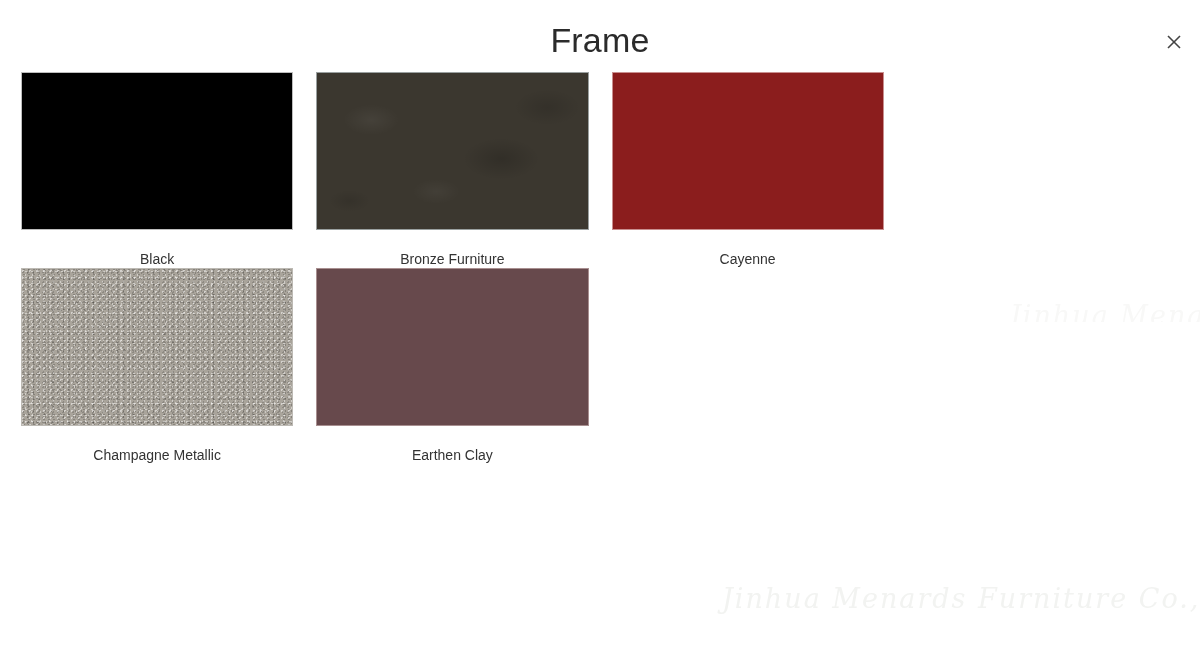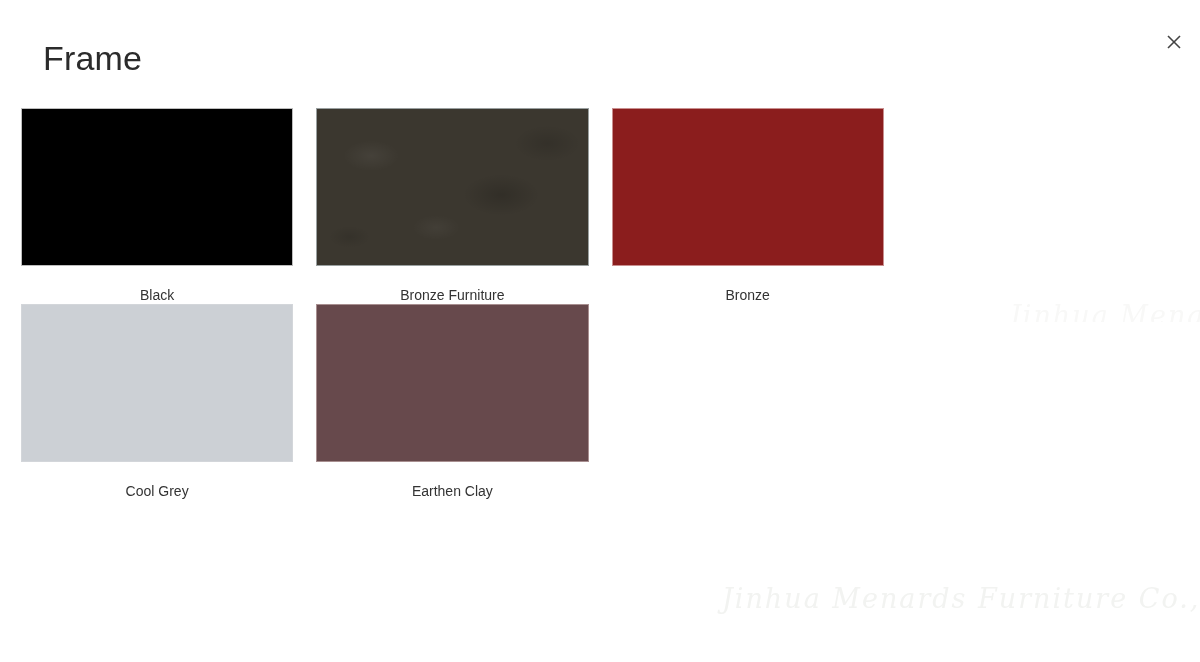--- a/index.html
+++ b/index.html
@@ -13,24 +13,24 @@
 
   body {
     background: #ffffff;
     font-family: "Liberation Sans", sans-serif;
     position: relative;
   }
 
   
   .modal-header {
     position: relative;
-    height: 108px;
+    height: 72px;
     display: flex;
     align-items: center;
-    margin-left: 43px;
+    justify-content: center;
   }
 
   .modal-title {
     font-size: 34px;
     font-weight: 400;
     color: #2b2b2b;
     letter-spacing: 0.2px;
     line-height: 1;
     padding-top: 8px;
   }
@@ -172,32 +172,32 @@
   </div>
 
 
   <div class="swatch-cell">
     <div class="swatch-chip tex-mottle" style="background-color: rgb(59, 55, 47); border-color: rgb(154, 160, 160);"></div>
     <div class="swatch-label">Bronze Furniture</div>
   </div>
 
   <div class="swatch-cell">
     <div class="swatch-chip" style="background-color: rgb(139, 29, 29); border-color: rgb(201, 143, 143);"></div>
-    <div class="swatch-label">Bronze</div>
+    <div class="swatch-label">Cayenne</div>
   </div>
 
 </div>
 
 <div class="swatch-grid swatch-row2">
 
-
-  <div class="swatch-cell">
-    <div class="swatch-chip" style="background-color: rgb(204, 208, 213); border-color: rgb(211, 214, 218);"></div>
-    <div class="swatch-label">Cool Grey</div>
-  </div>
+  <div class="swatch-cell">
+    <div class="swatch-chip tex-speckle" style="background-color: rgb(169, 164, 155); border-color: rgb(189, 186, 180);"></div>
+    <div class="swatch-label">Champagne Metallic</div>
+  </div>
+
 
 
   <div class="swatch-cell">
     <div class="swatch-chip" style="background-color: rgb(103, 73, 76); border-color: rgb(168, 143, 144);"></div>
     <div class="swatch-label">Earthen Clay</div>
   </div>
 
 </div>
 
 <div class="watermark watermark-faint">Jinhua Menards Furniture Co.,Ltd</div>

